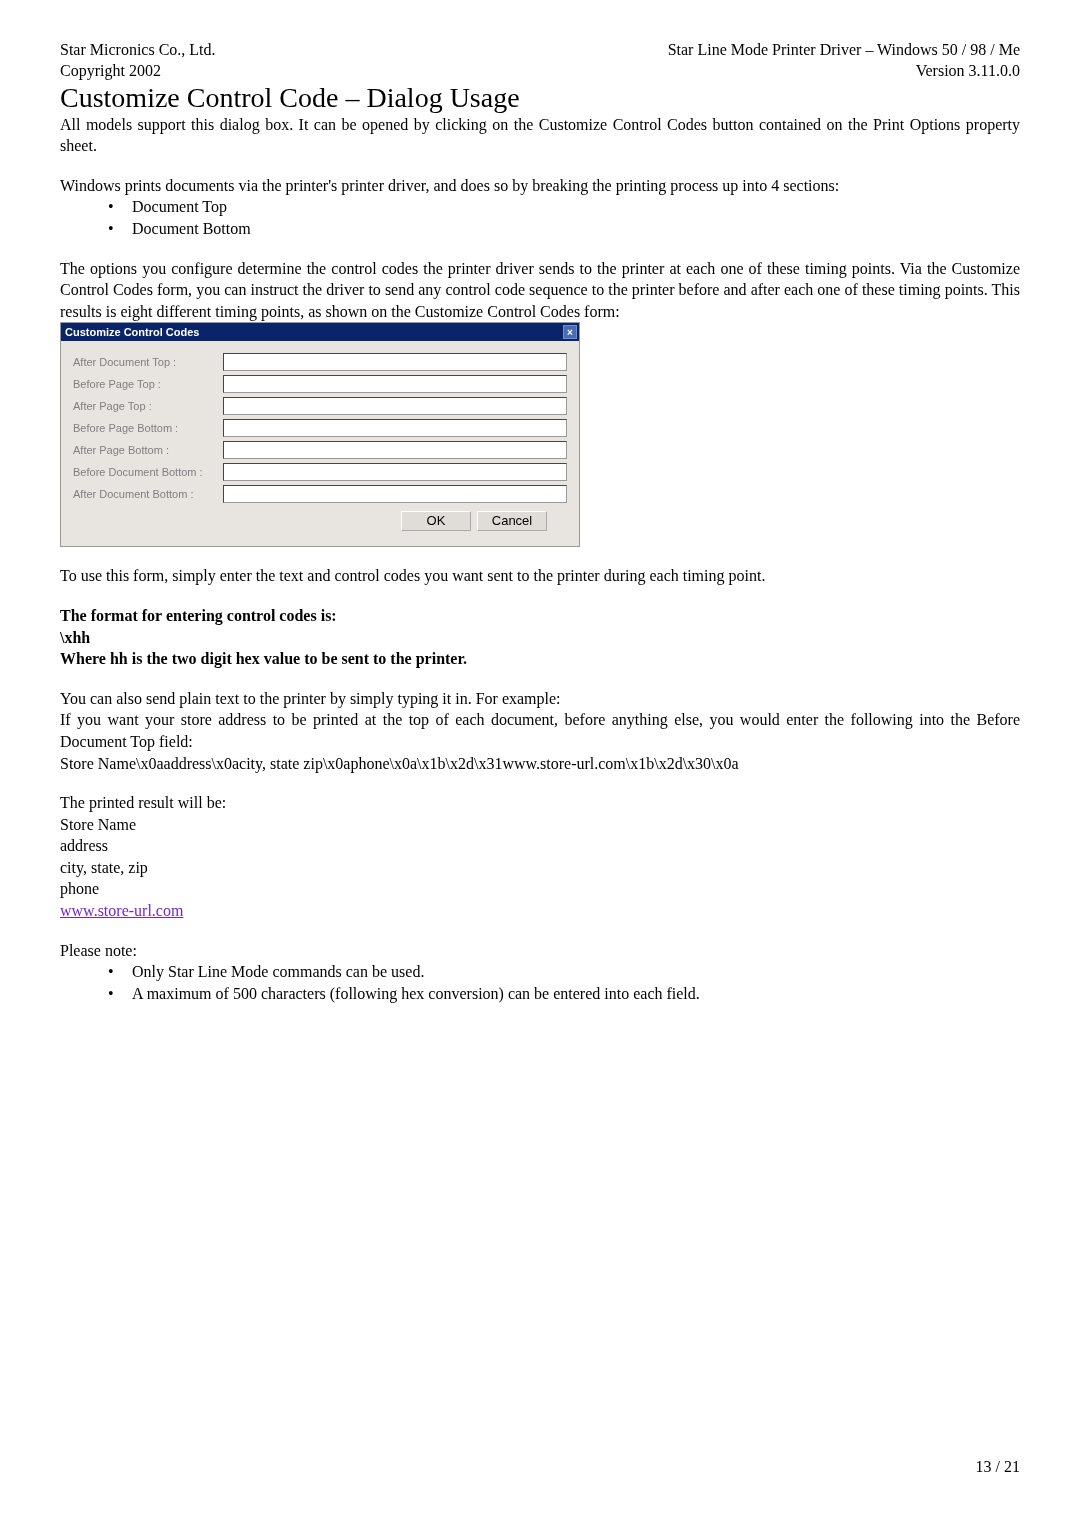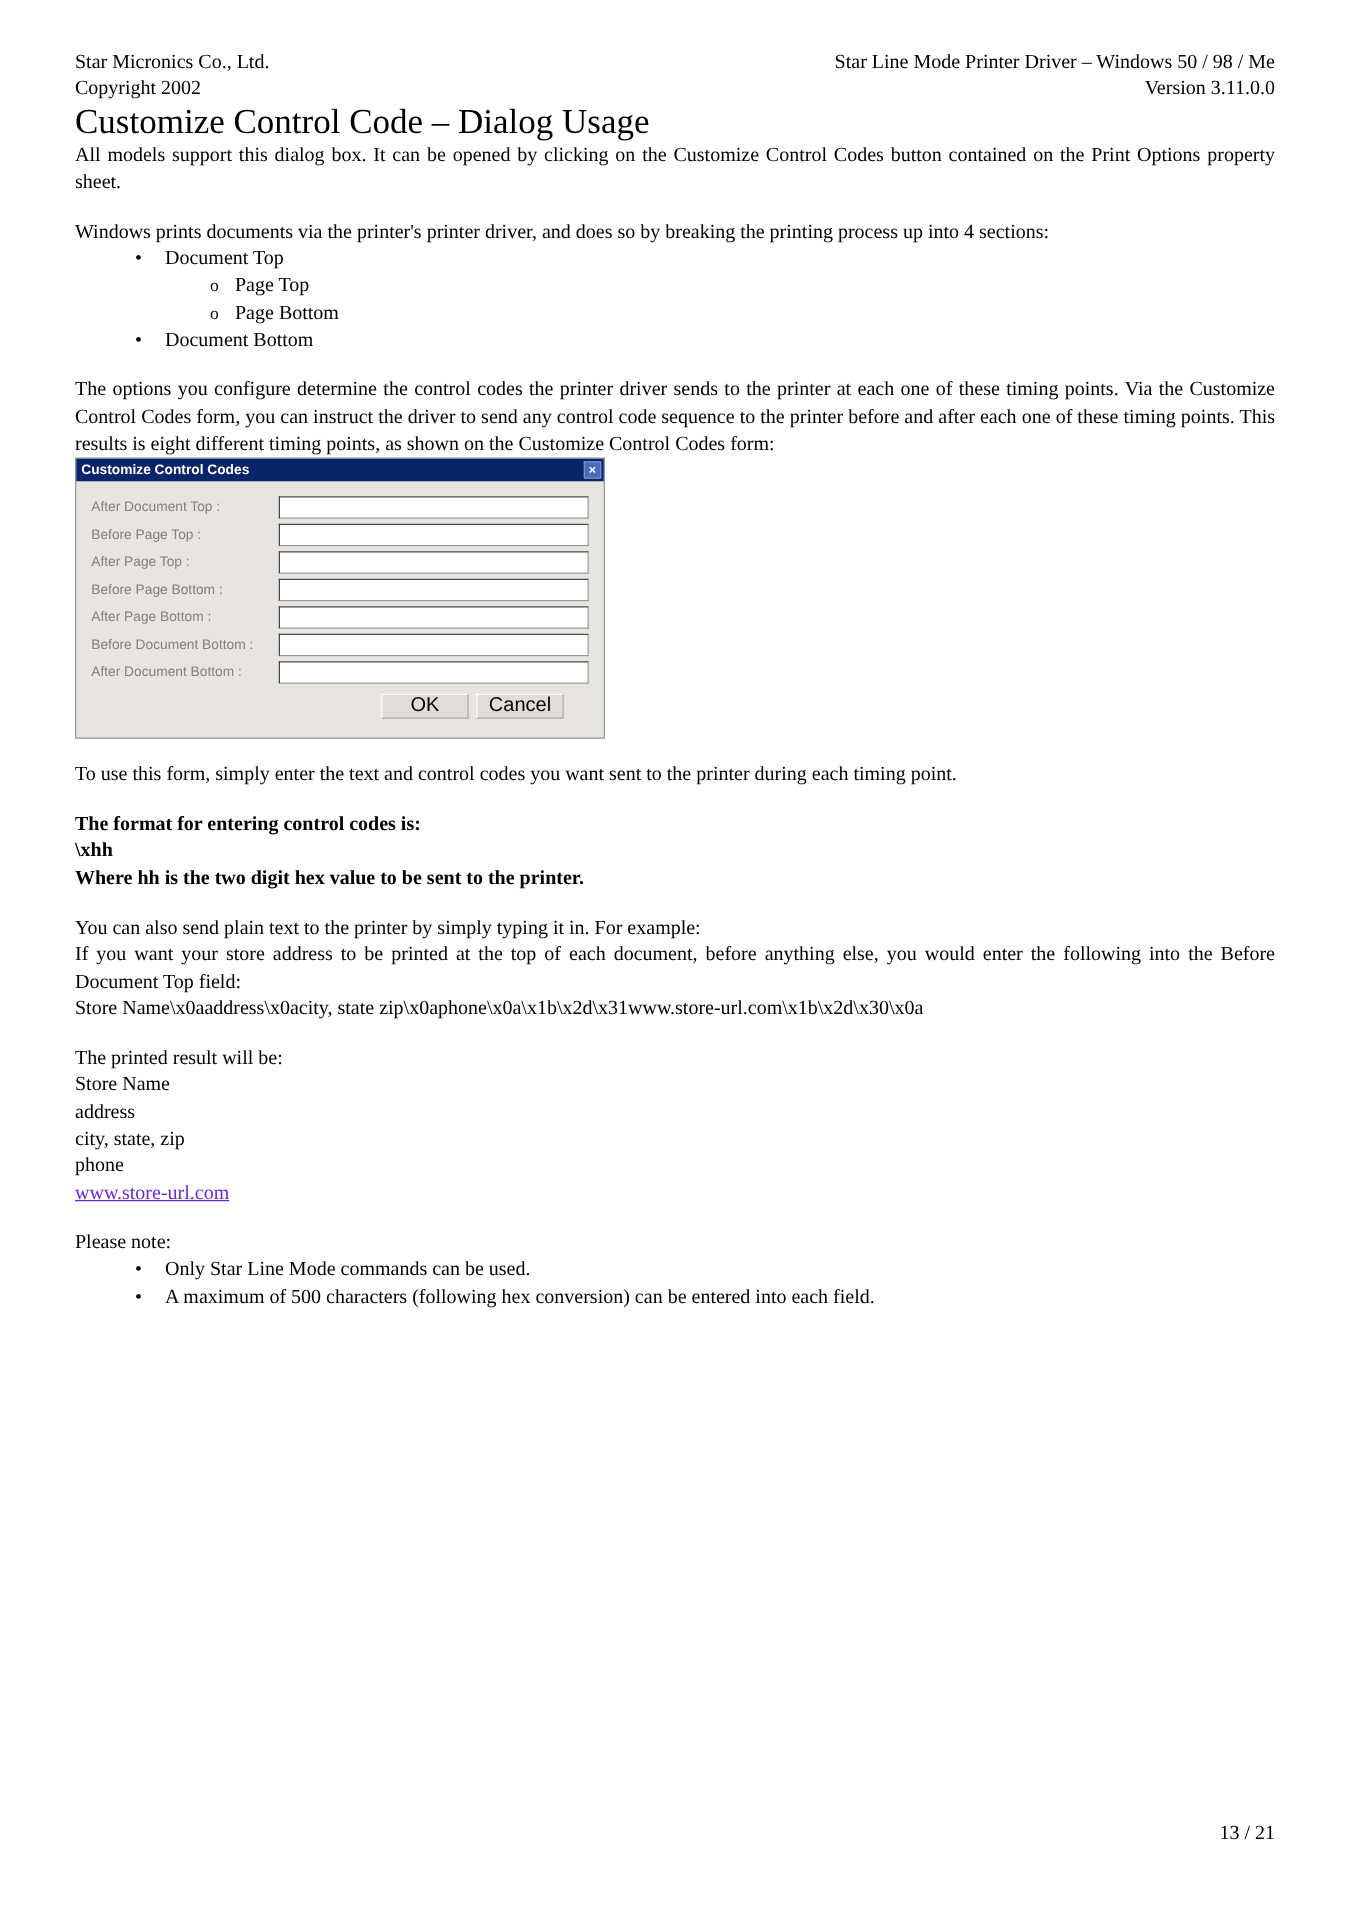--- a/index.html
+++ b/index.html
@@ -57,21 +57,21 @@
       content: "o";
       display: inline-block;
       width: 20px;
       margin-left: -20px;
       font-size: 14px;
     }
     .sub-item {
       padding-left: 20px;
     }
     .dialog-img {
-      width: 424px;
+      width: 520px;
       height: 225px;
       background: #e8e4e0;
       border: 1px solid #999;
       margin-bottom: 18px;
       position: relative;
       font-family: "Tahoma", sans-serif;
       font-size: 11px;
     }
     .dialog-titlebar {
       background: #0a246a;
@@ -117,21 +117,21 @@
       justify-content: flex-end;
       gap: 6px;
       margin-top: 8px;
       padding-right: 20px;
     }
     .dlg-btn {
       width: 70px;
       height: 20px;
       background: #e0ddd8;
       border: 1px outset #fff;
-      font-size: 16px;
+      font-size: 13px;
       text-align: center;
       line-height: 18px;
     }
     .bold {
       font-weight: bold;
     }
     .link {
       color: #6d28d9;
       text-decoration: underline;
     }
@@ -160,24 +160,20 @@
 </div>
 
 <h1>Customize Control Code – Dialog Usage</h1>
 
 <p class="para">All models support this dialog box.  It can be opened by clicking on the Customize Control Codes button contained on the Print Options property sheet.</p>
 
 <p class="para" style="margin-bottom:0">Windows prints documents via the printer's printer driver, and does so by breaking the printing process up into 4 sections:</p>
 
 <div class="bullet-list">
   <div class="bullet-item"><span>Document Top</span>
-    <div class="sub-list">
-      <div class="sub-item">Page Top</div>
-      <div class="sub-item">Page Bottom</div>
-    </div>
   </div>
   <div class="bullet-item">Document Bottom</div>
 </div>
 
 <p class="para" style="margin-bottom:0">The options you configure determine the control codes the printer driver sends to the printer at each one of these timing points.  Via the Customize Control Codes form, you can instruct the driver to send any control code sequence to the printer before and after each one of these timing points.  This results is eight different timing points, as shown on the Customize Control Codes form:</p>
 
 <div class="dialog-img">
   <div class="dialog-titlebar">
     <span>Customize Control Codes</span>
     <span class="dialog-close">×</span>

